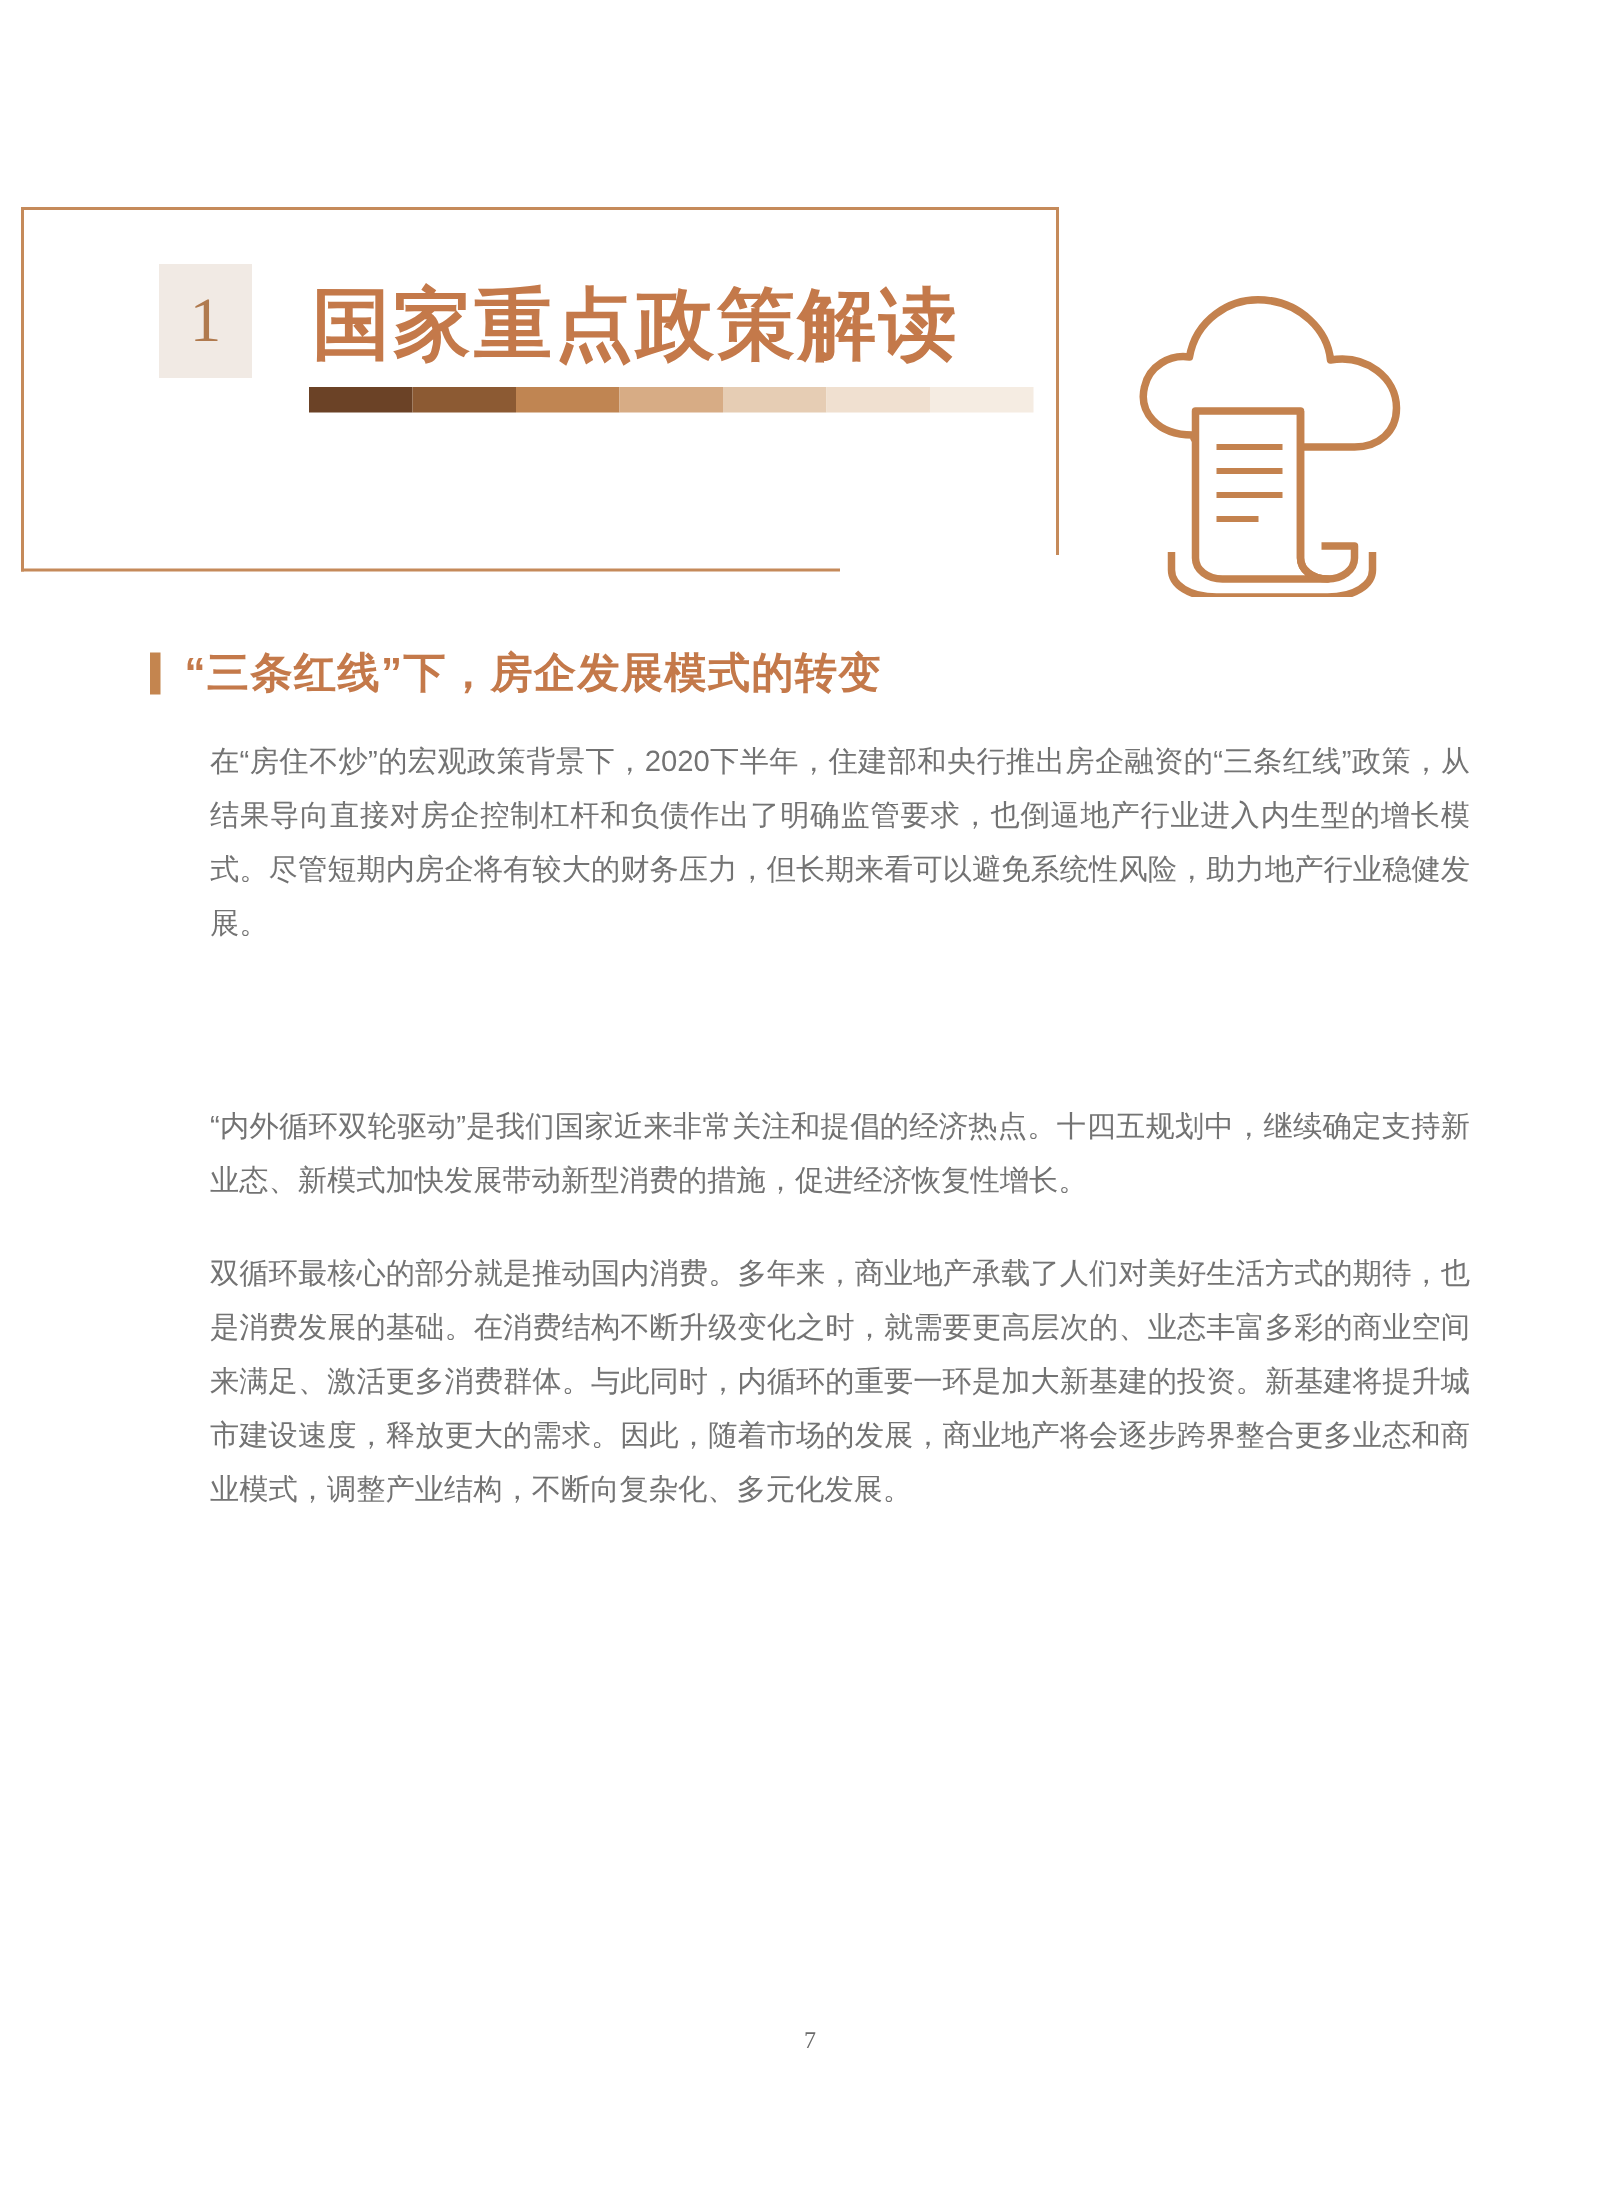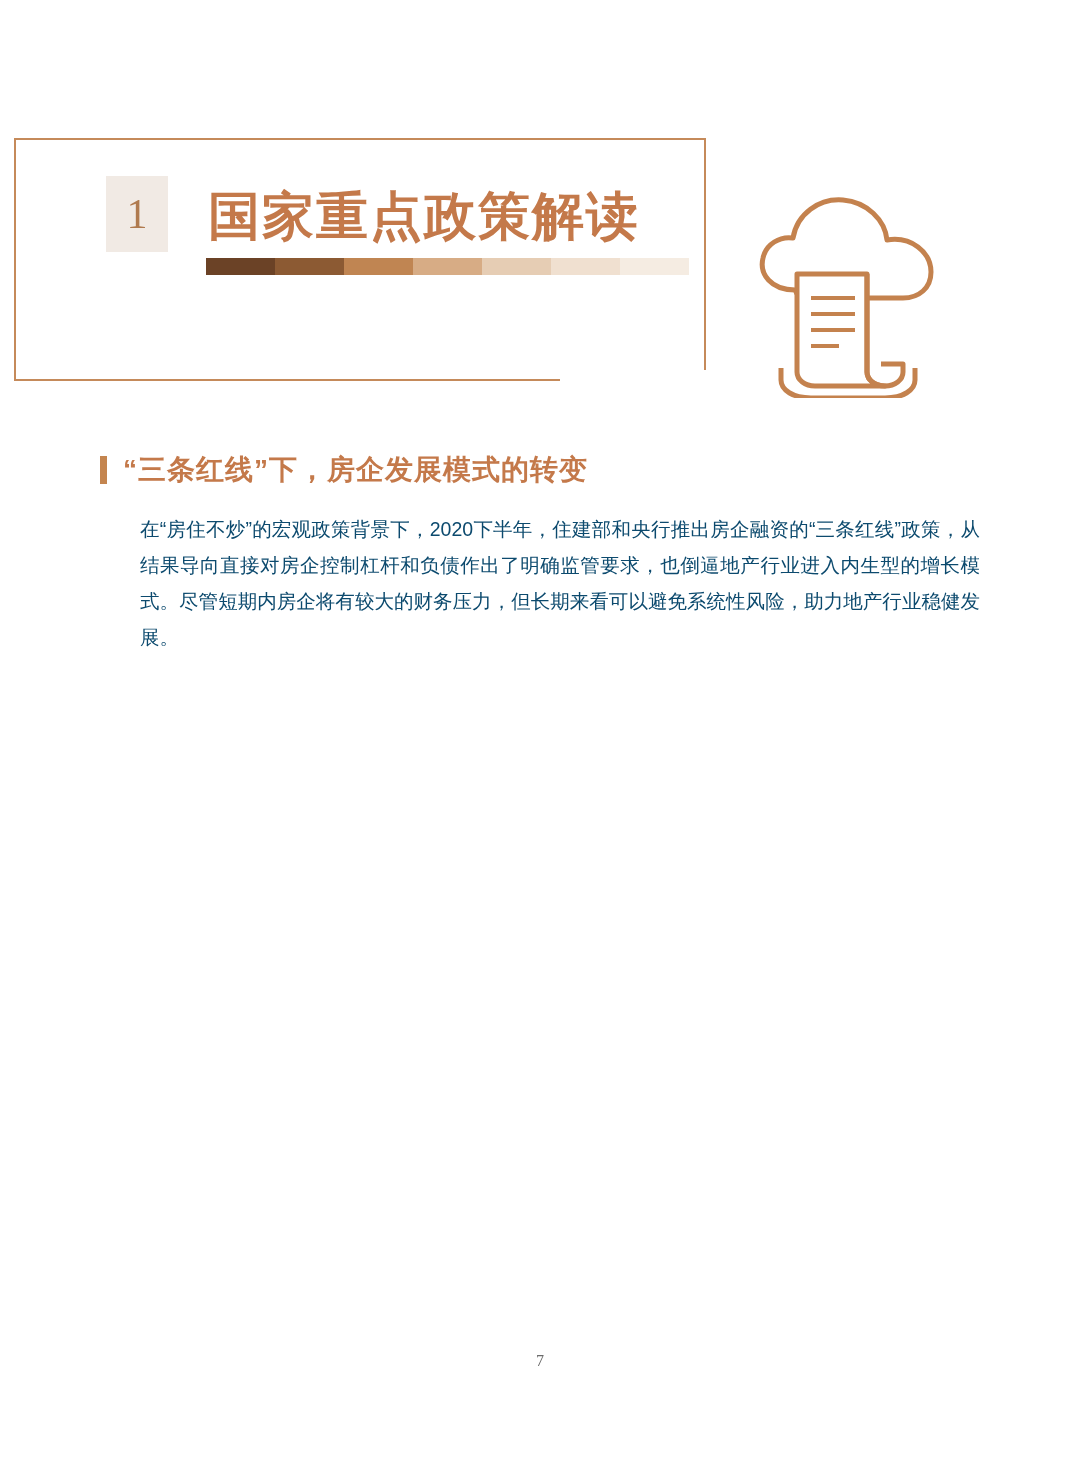--- a/index.html
+++ b/index.html
@@ -106,21 +106,21 @@
     left: 735px;
     top: 178px;
     width: 230px;
     height: 220px;
   }
 
   
   .content {
     position: absolute;
     left: 0;
-    top: 451px;
+    top: 430px;
     width: 1080px;
   }
 
   .h2-wrap {
     display: flex;
     align-items: center;
     margin-left: 100px;
     margin-bottom: 22px;
   }
   .h2-bar {
@@ -133,21 +133,21 @@
     font-size: 28px;
     font-weight: bold;
     color: #c4794a;
     letter-spacing: 1px;
   }
 
   p.body {
     margin: 17px 100px 26px 140px;
     font-size: 19.5px;
     line-height: 36px;
-    color: #0c4a6e;
+    color: #737373;
     text-align: justify;
     text-indent: 0;
     font-family: "Liberation Sans", sans-serif;
   }
 
   .gap {
     height: 56px;
   }
 
   .pagenum {
@@ -208,15 +208,17 @@
   <div class="h2-wrap">
     <div class="h2-bar"></div>
     <div class="h2">“三条红线”下，房企发展模式的转变</div>
   </div>
 
   <p class="body">在“房住不炒”的宏观政策背景下，2020下半年，住建部和央行推出房企融资的“三条红线”政策，从结果导向直接对房企控制杠杆和负债作出了明确监管要求，也倒逼地产行业进入内生型的增长模式。尽管短期内房企将有较大的财务压力，但长期来看可以避免系统性风险，助力地产行业稳健发展。</p>
 
   <div class="gap"></div>
 
 
+  <p class="body">“内外循环双轮驱动”是我们国家近来非常关注和提倡的经济热点。十四五规划中，继续确定支持新业态、新模式加快发展带动新型消费的措施，促进经济恢复性增长。</p>
+  <p class="body">双循环最核心的部分就是推动国内消费。多年来，商业地产承载了人们对美好生活方式的期待，也是消费发展的基础。在消费结构不断升级变化之时，就需要更高层次的、业态丰富多彩的商业空间来满足、激活更多消费群体。与此同时，内循环的重要一环是加大新基建的投资。新基建将提升城市建设速度，释放更大的需求。因此，随着市场的发展，商业地产将会逐步跨界整合更多业态和商业模式，调整产业结构，不断向复杂化、多元化发展。</p>
 </div>
 
 <div class="pagenum">7</div>
 
 </body></html>

